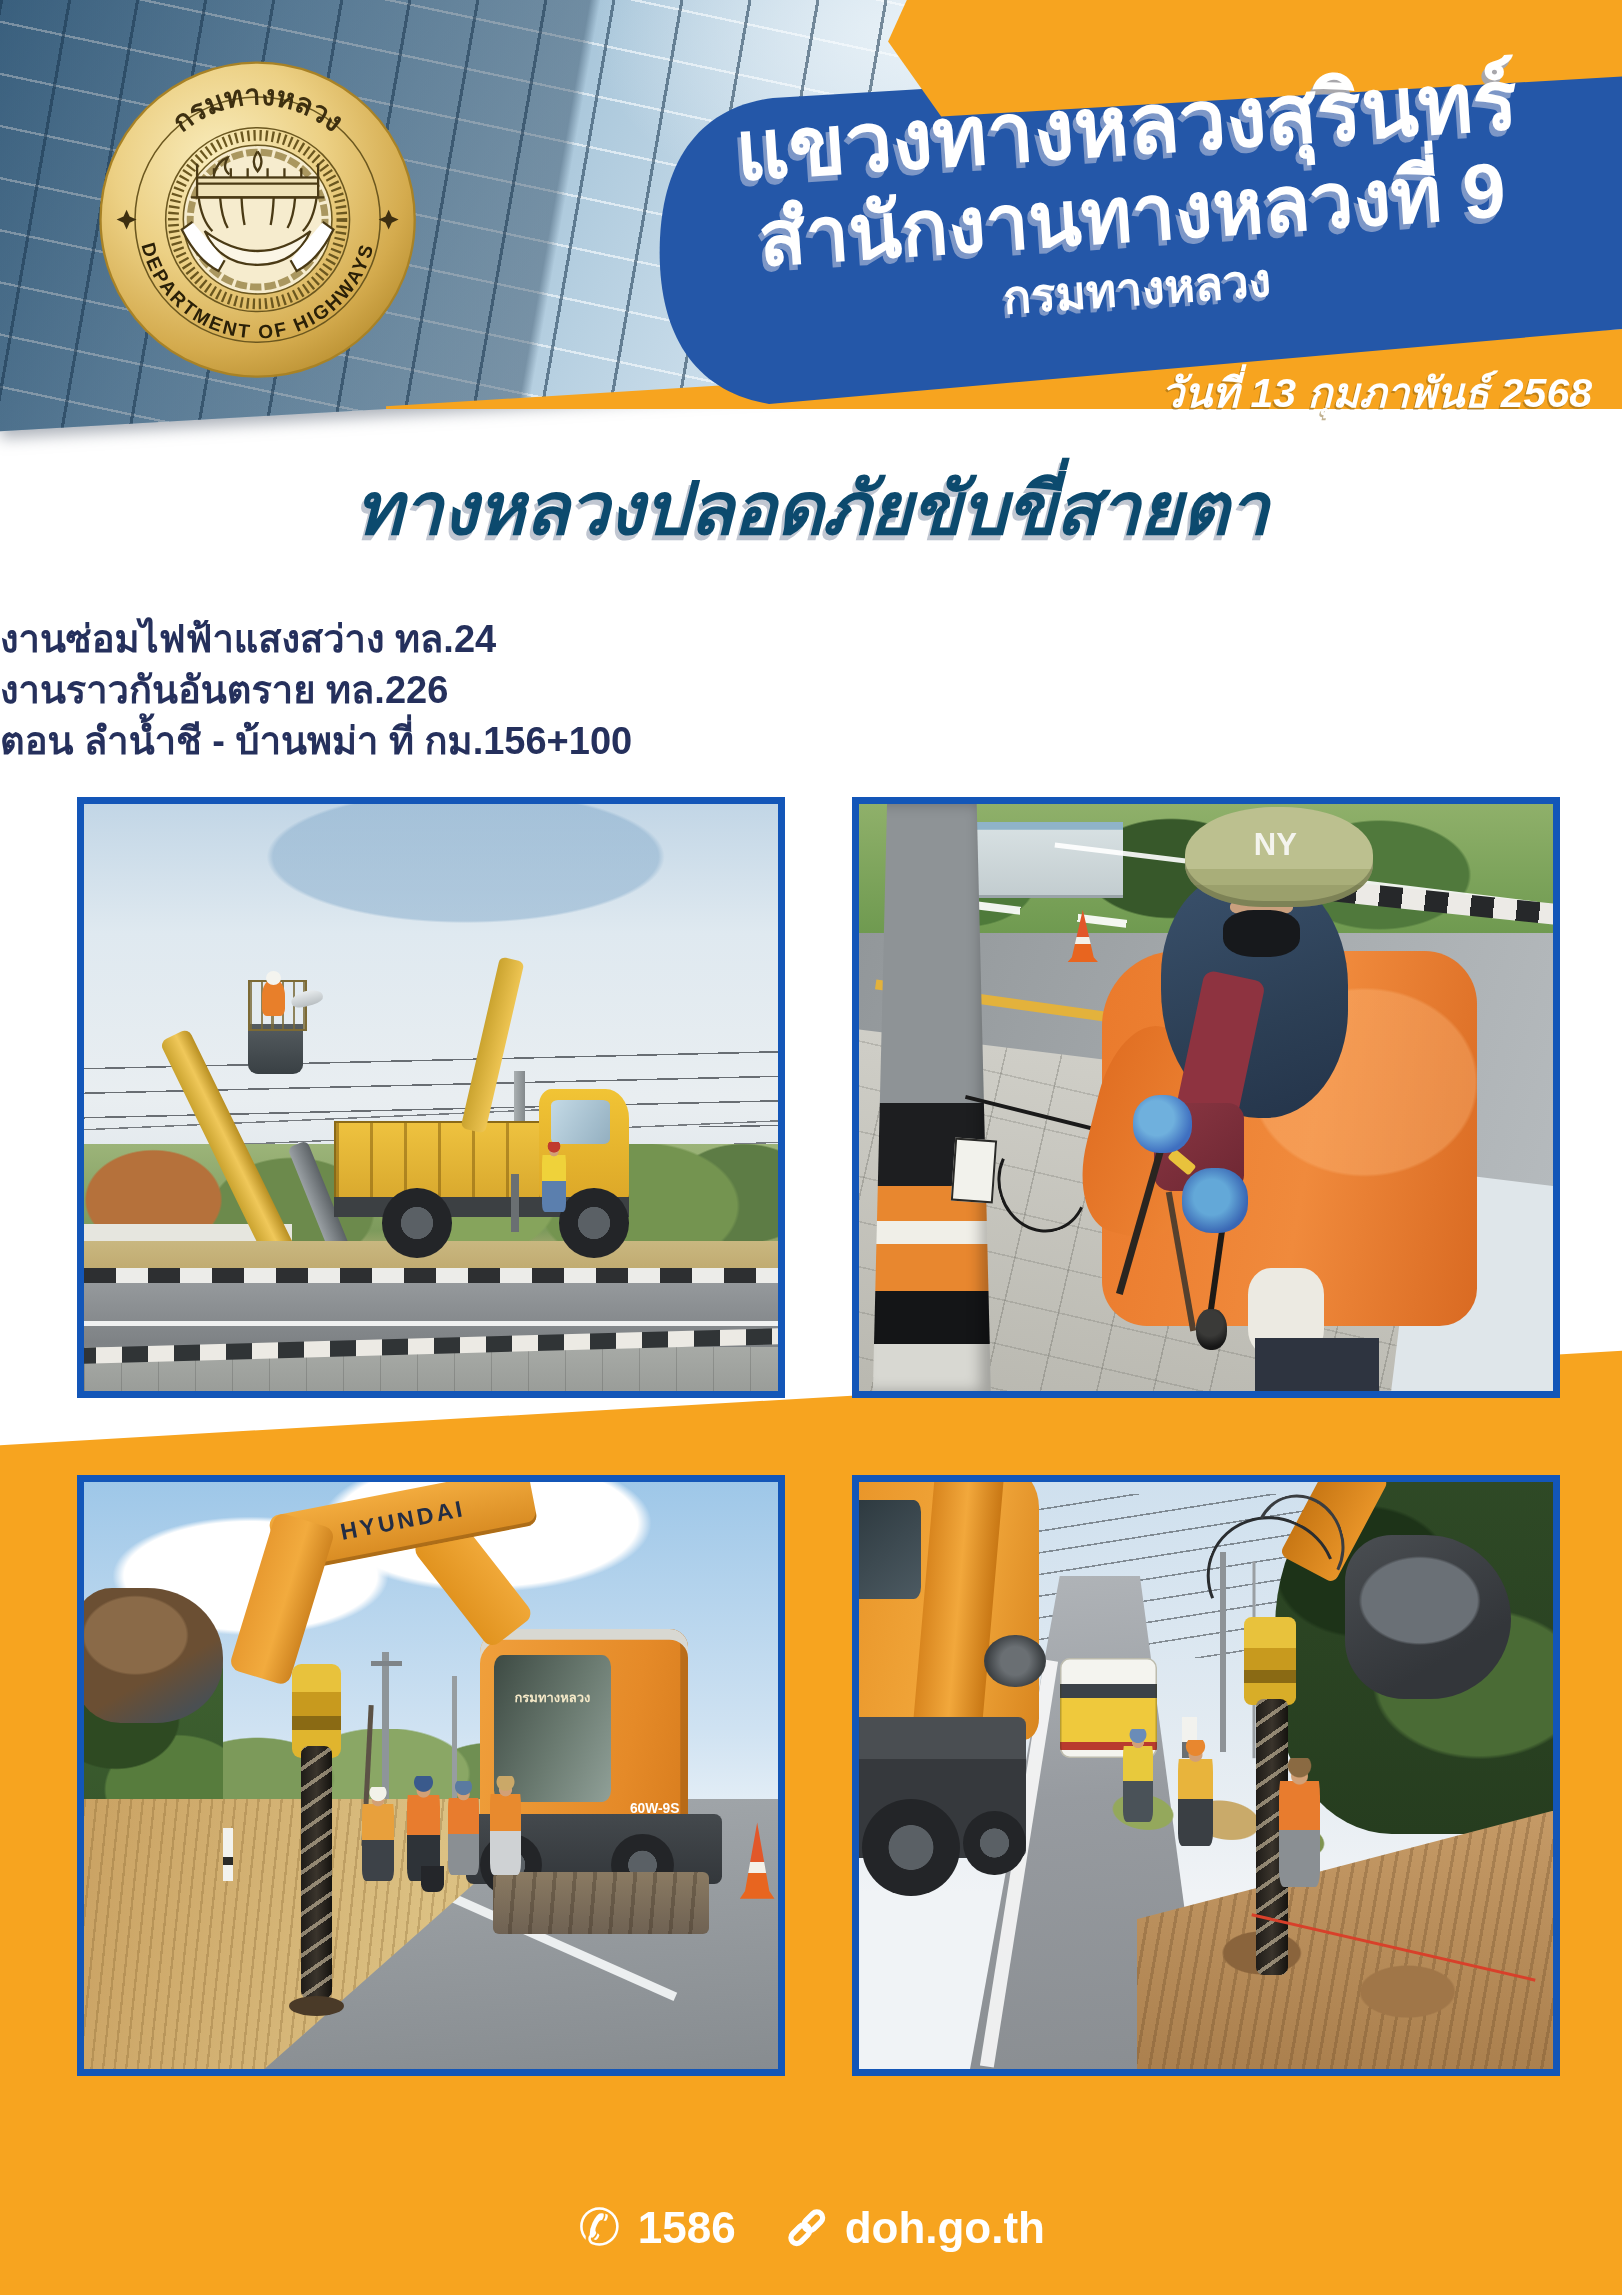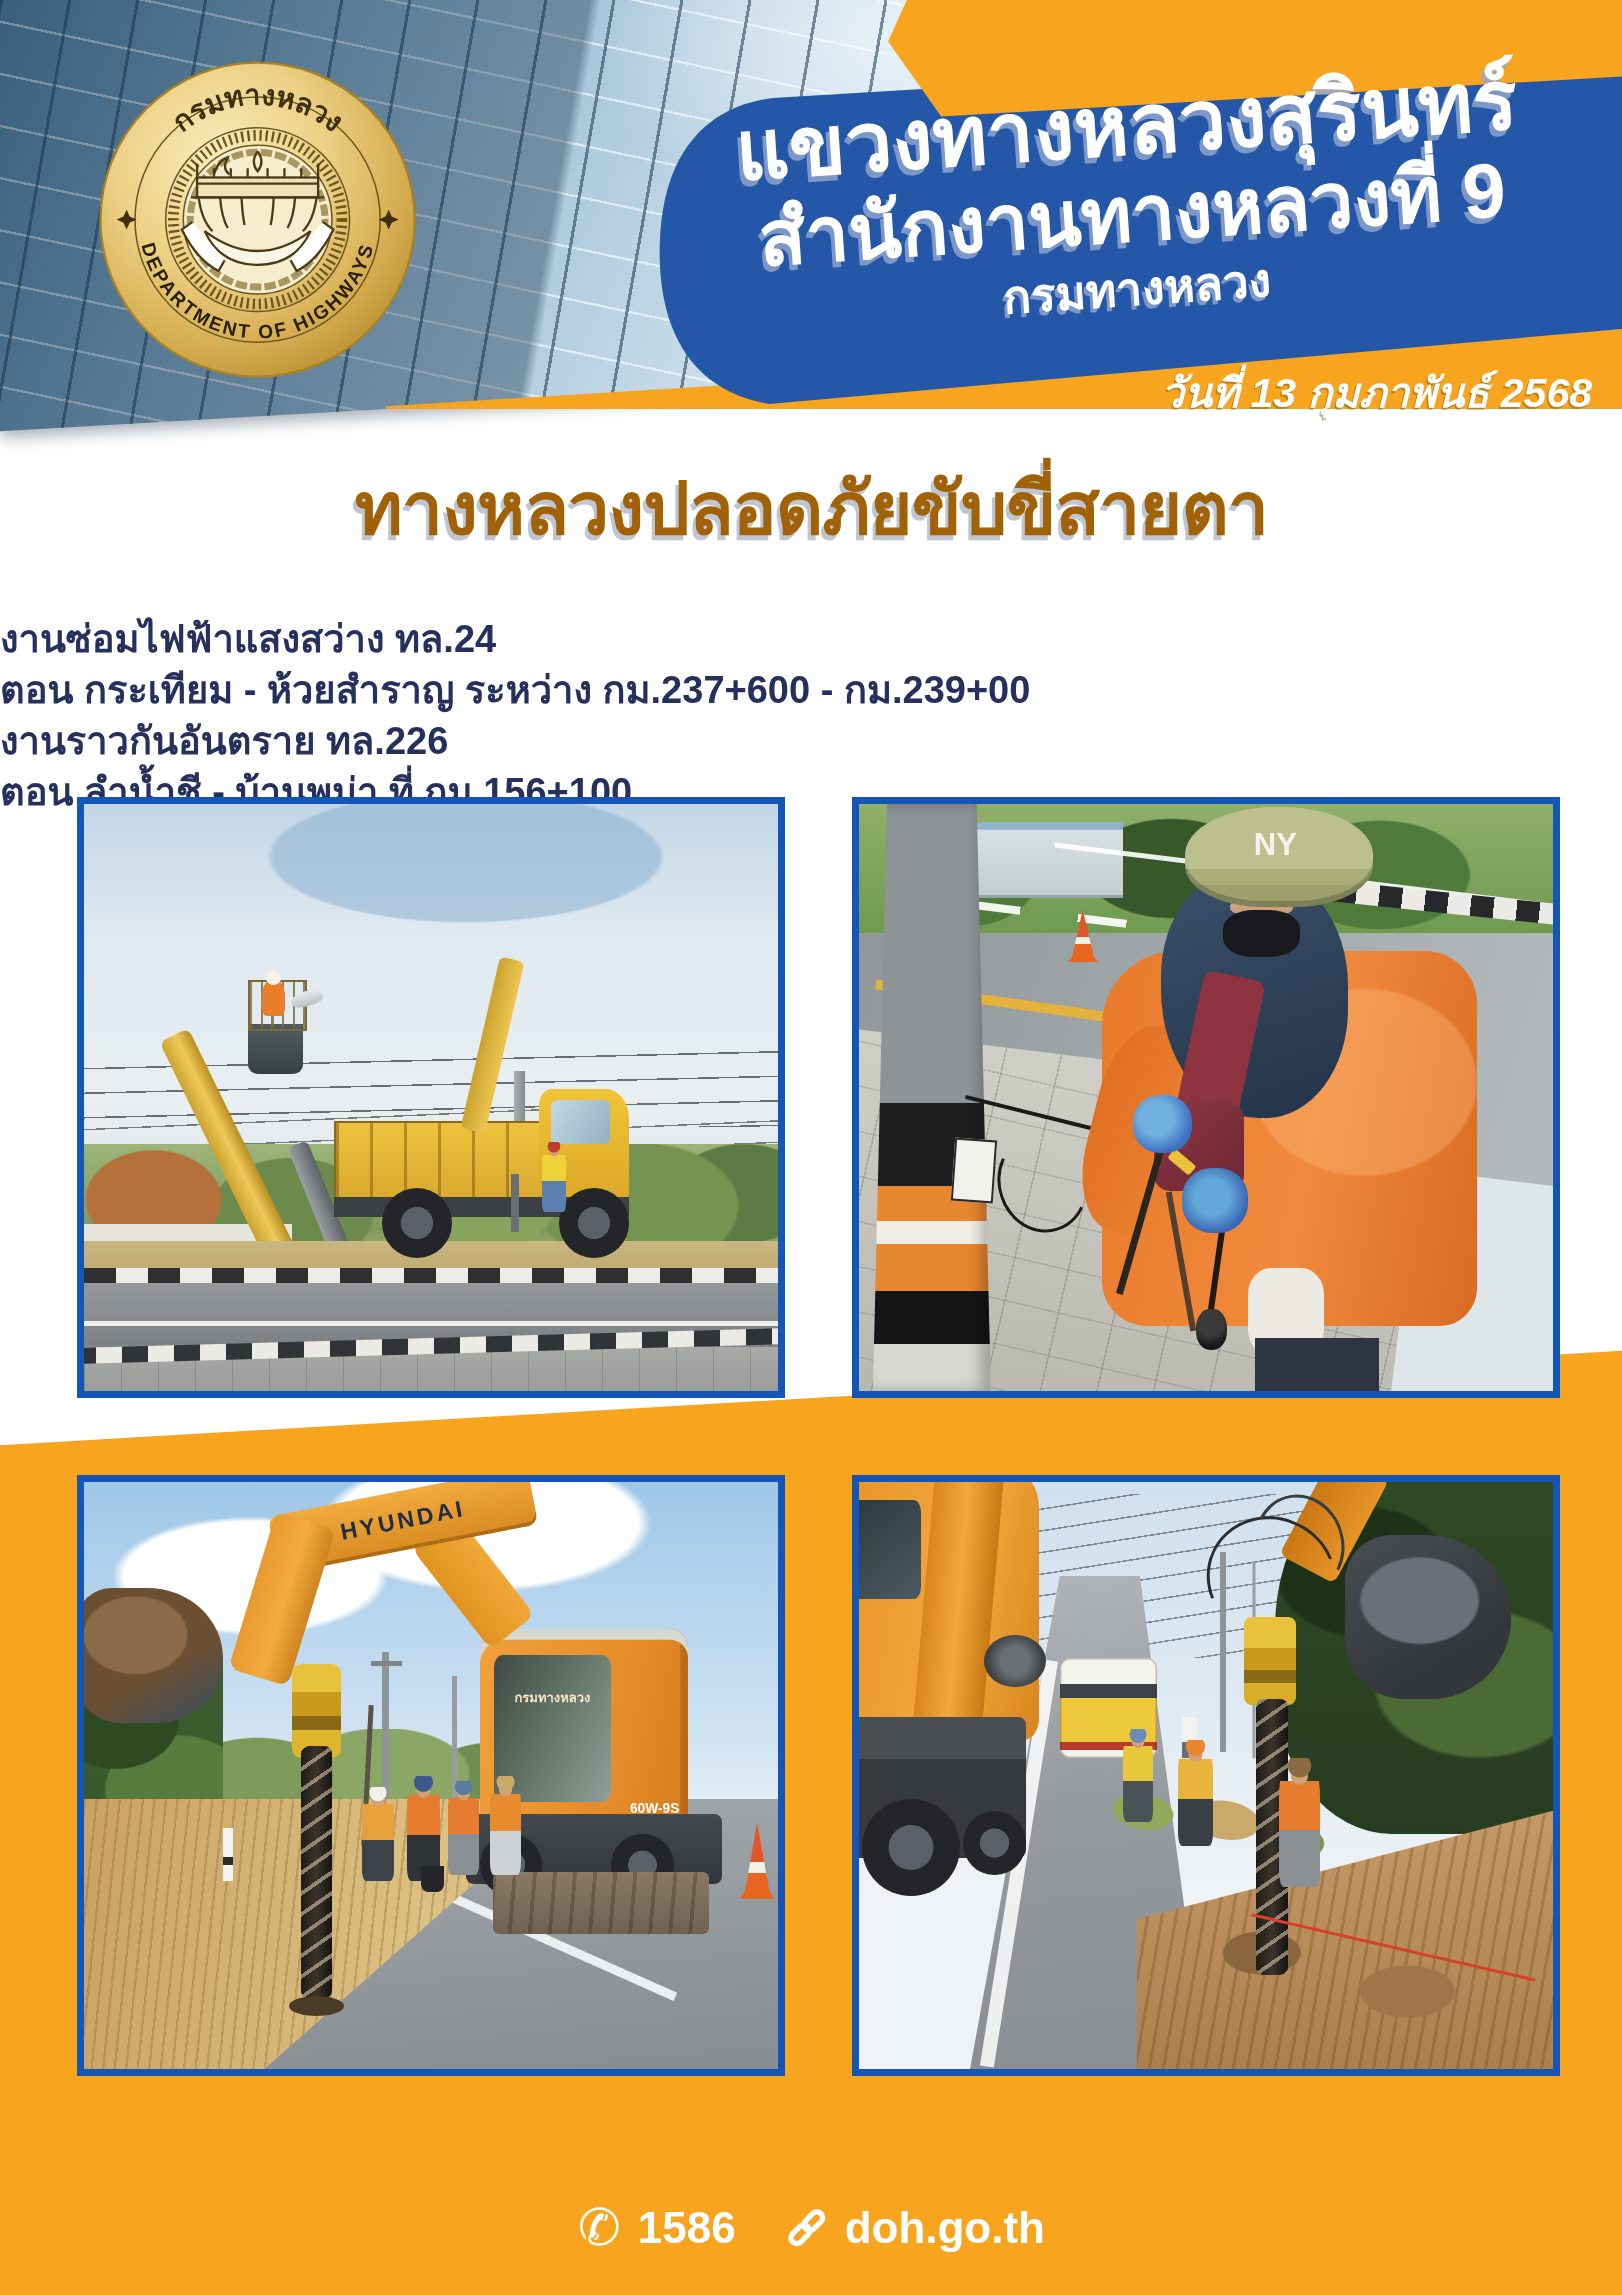--- a/index.html
+++ b/index.html
@@ -44,22 +44,22 @@
     text-shadow:-3.1px 3.8px 0 rgba(148,168,206,.8);}
   .date-label{
     right:31px;top:360px;color:#fff;font-size:41px;font-weight:800;font-style:italic;
     text-shadow:-1.5px 2.3px 0 rgba(120,85,10,.45);
   }
 
   
   .seal{left:99px;top:61px;}
 
   
-  .title1{left:0;top:450px;width:100%;text-align:center;color:#a16207;
-    font-size:73px;font-weight:800;letter-spacing:-0.8px;
+  .title1{left:0;top:450px;width:100%;text-align:center;color:#0c4a6e;
+    font-size:73px;font-weight:800;font-style:italic;letter-spacing:-0.8px;
     text-shadow:-3.1px 4.6px 0 rgba(150,160,178,.6);}
   .title2{left:0;top:533px;width:100%;text-align:center;color:#1c5eb0;
     font-size:64px;font-weight:800;}
   .details{left:0;top:614px;width:100%;text-align:left;color:#25305c;
     font-size:38px;font-weight:700;line-height:1.34;}
 
   
   .orange-field{
     left:0;top:1301px;width:100%;height:995px;background:#F7A41F;
     clip-path:polygon(0 14.5%,100% 5%,100% 100%,0 100%);
@@ -364,21 +364,20 @@
     </g>
     <g fill="#3d2f10">
       <path d="M 36 207 l 4 -9 9 -4 -9 -4 -4 -9 -4 9 -9 4 9 4 z" transform="translate(0,13)"></path>
       <path d="M 378 207 l 4 -9 9 -4 -9 -4 -4 -9 -4 9 -9 4 9 4 z" transform="translate(0,13)"></path>
     </g>
   </svg>
 
   <div class="abs title1">ทางหลวงปลอดภัยขับขี่สายตา</div>
   <div class="abs details">
     <div>งานซ่อมไฟฟ้าแสงสว่าง ทล.24</div>
-    <div>ตอน กระเทียม - ห้วยสำราญ ระหว่าง กม.237+600 - กม.239+00</div>
     <div>งานราวกันอันตราย ทล.226</div>
     <div>ตอน ลำน้ำชี - บ้านพม่า ที่ กม.156+100</div>
   </div>
 
   <div class="abs orange-field"></div>
 
   <div class="photo" id="photo1">
     <div class="abs p1-sky"></div>
     <div class="abs p1-wires"></div>
     <div class="abs p1-wires2"></div>

